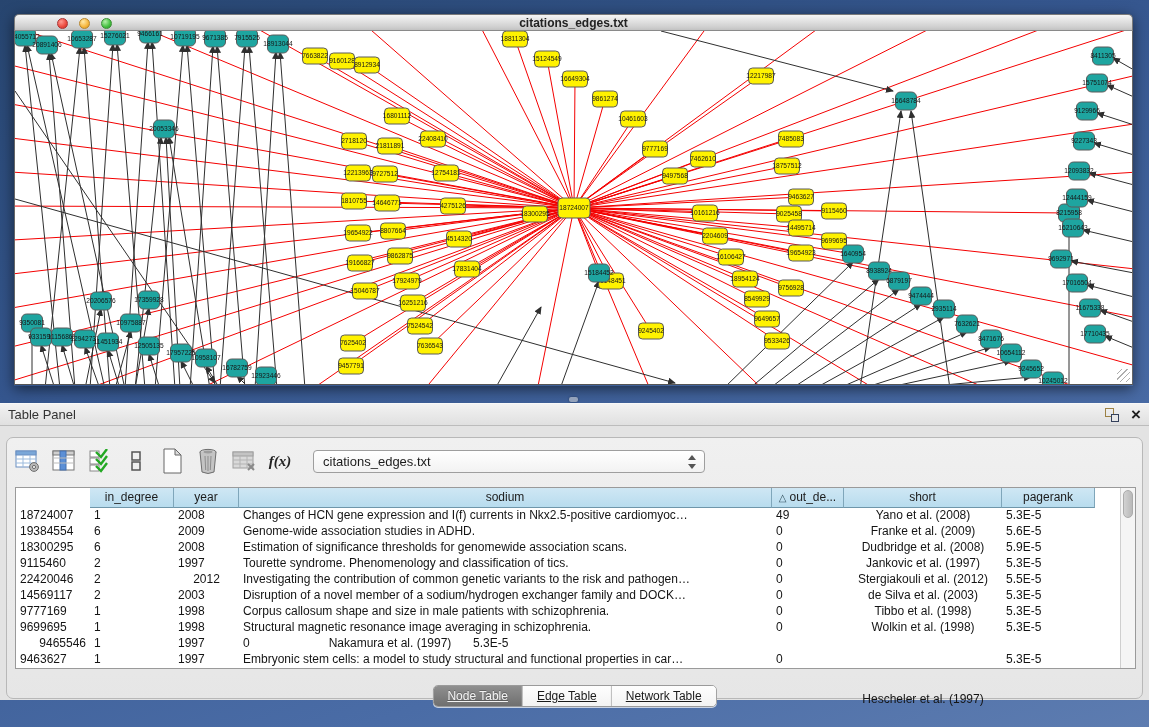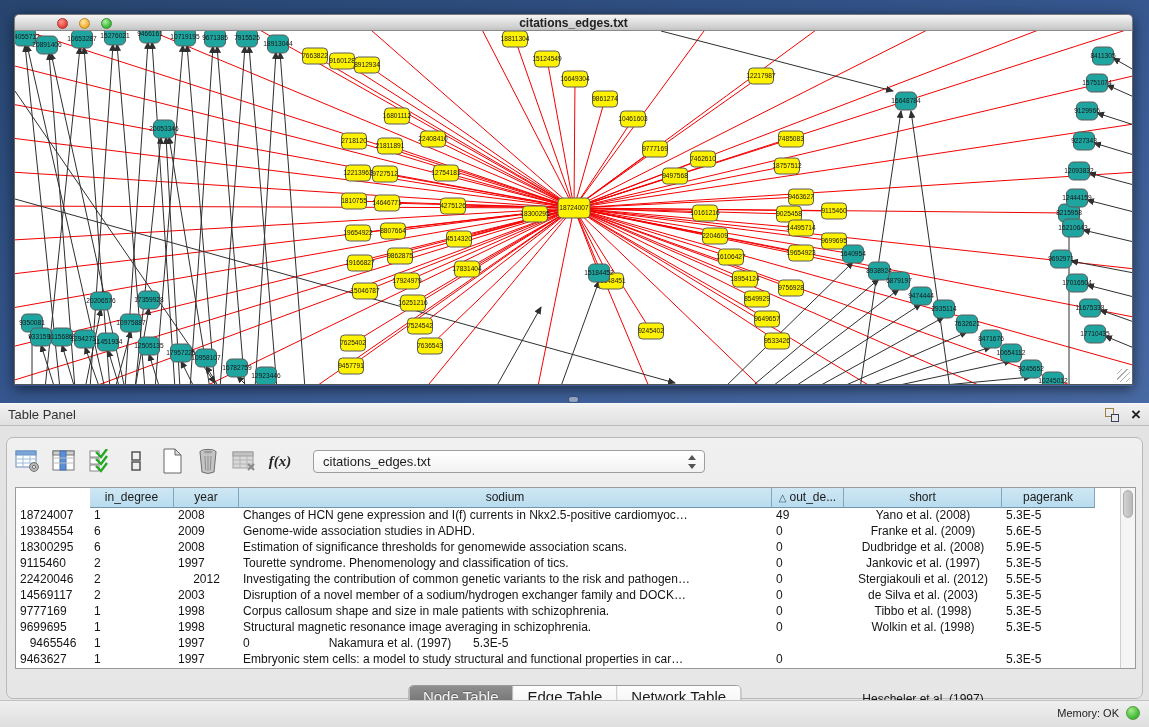--- a/index.html
+++ b/index.html
@@ -79,21 +79,21 @@
     padding:0 4px; overflow:hidden; white-space:nowrap; }
   .vscroll { position:absolute; right:0; top:0; width:15px; height:180px;
     background:#f5f5f5; border-left:1px solid #cfcfcf; }
   .vthumb { position:absolute; left:2px; top:2px; width:10px; height:28px;
     background:linear-gradient(90deg,#d2d2d2,#b9b9b9); border-radius:6px; border:1px solid #ababab; }
 
   
   .tabs { position:absolute; left:50%; transform:translateX(-50%); top:247px; height:22px;
     display:flex; border:1px solid #9a9a9a; border-radius:5px; overflow:hidden;
     background:#fdfdfd; box-shadow:0 1px 0 rgba(255,255,255,.7); }
-  .tab { height:100%; padding:0 14px; font-size:15px; line-height:21px; color:#1a1a1a;
+  .tab { height:100%; padding:0 14px; font-size:12px; line-height:21px; color:#1a1a1a;
     border-right:1px solid #b5b5b5; background:linear-gradient(#fefefe,#f3f3f3);text-decoration:underline; }
   .tab:last-child { border-right:none; }
   .tab.selected { background:linear-gradient(#8f8f8f,#6f6f6f); color:#f3f3f3;
     text-shadow:0 -1px 0 rgba(0,0,0,.25); }
 
   
   .statusbar { position:absolute; left:0; top:700px; width:1149px; height:27px;
     background:linear-gradient(#efefef,#dedede); border-top:1px solid #c2c2c2; }
   .memory { position:absolute; right:30px; top:6px; font-size:11px; color:#222; }
   .mem-dot { position:absolute; right:9px; top:5px; width:14px; height:14px; border-radius:50%;
@@ -657,21 +657,21 @@
             <div class="tr">
               <div class="td" style="width: 74px; text-align: left;">9699695</div>
               <div class="td" style="width: 84px; text-align: left;">1</div>
               <div class="td" style="width: 65px; text-align: left;">1998</div>
               <div class="td" style="width: 533px; text-align: left;">Structural magnetic resonance image averaging in schizophrenia.</div>
               <div class="td" style="width: 72px; text-align: left;">0</div>
               <div class="td" style="width: 158px; text-align: center;">Wolkin et al. (1998)</div>
               <div class="td" style="width: 93px; text-align: left;">5.3E-5</div>
             </div>
             <div class="tr">
-              <div class="td" style="width: 74px; text-align: center;">9465546</div>
+              <div class="td" style="width: 74px; text-align: right;">9465546</div>
               <div class="td" style="width: 84px; text-align: left;">1</div>
               <div class="td" style="width: 65px; text-align: left;">1997</div>
               <div class="td" style="width: 72px; text-align: left;">0</div>
               <div class="td" style="width: 158px; text-align: center;">Nakamura et al. (1997)</div>
               <div class="td" style="width: 93px; text-align: left;">5.3E-5</div>
             </div>
             <div class="tr">
               <div class="td" style="width: 74px; text-align: left;">9463627</div>
               <div class="td" style="width: 84px; text-align: left;">1</div>
               <div class="td" style="width: 65px; text-align: left;">1997</div>
@@ -687,18 +687,14 @@
       </div>
 
       <div class="tabs">
           <div class="tab selected">Node Table</div>
           <div class="tab">Edge Table</div>
           <div class="tab">Network Table</div>
         </div>
     </div>
   </div>
 
-  <div class="statusbar">
-    <div class="memory">Memory: OK</div>
-    <div class="mem-dot"></div>
-  </div>
 
 </div>
 
 </body></html>

